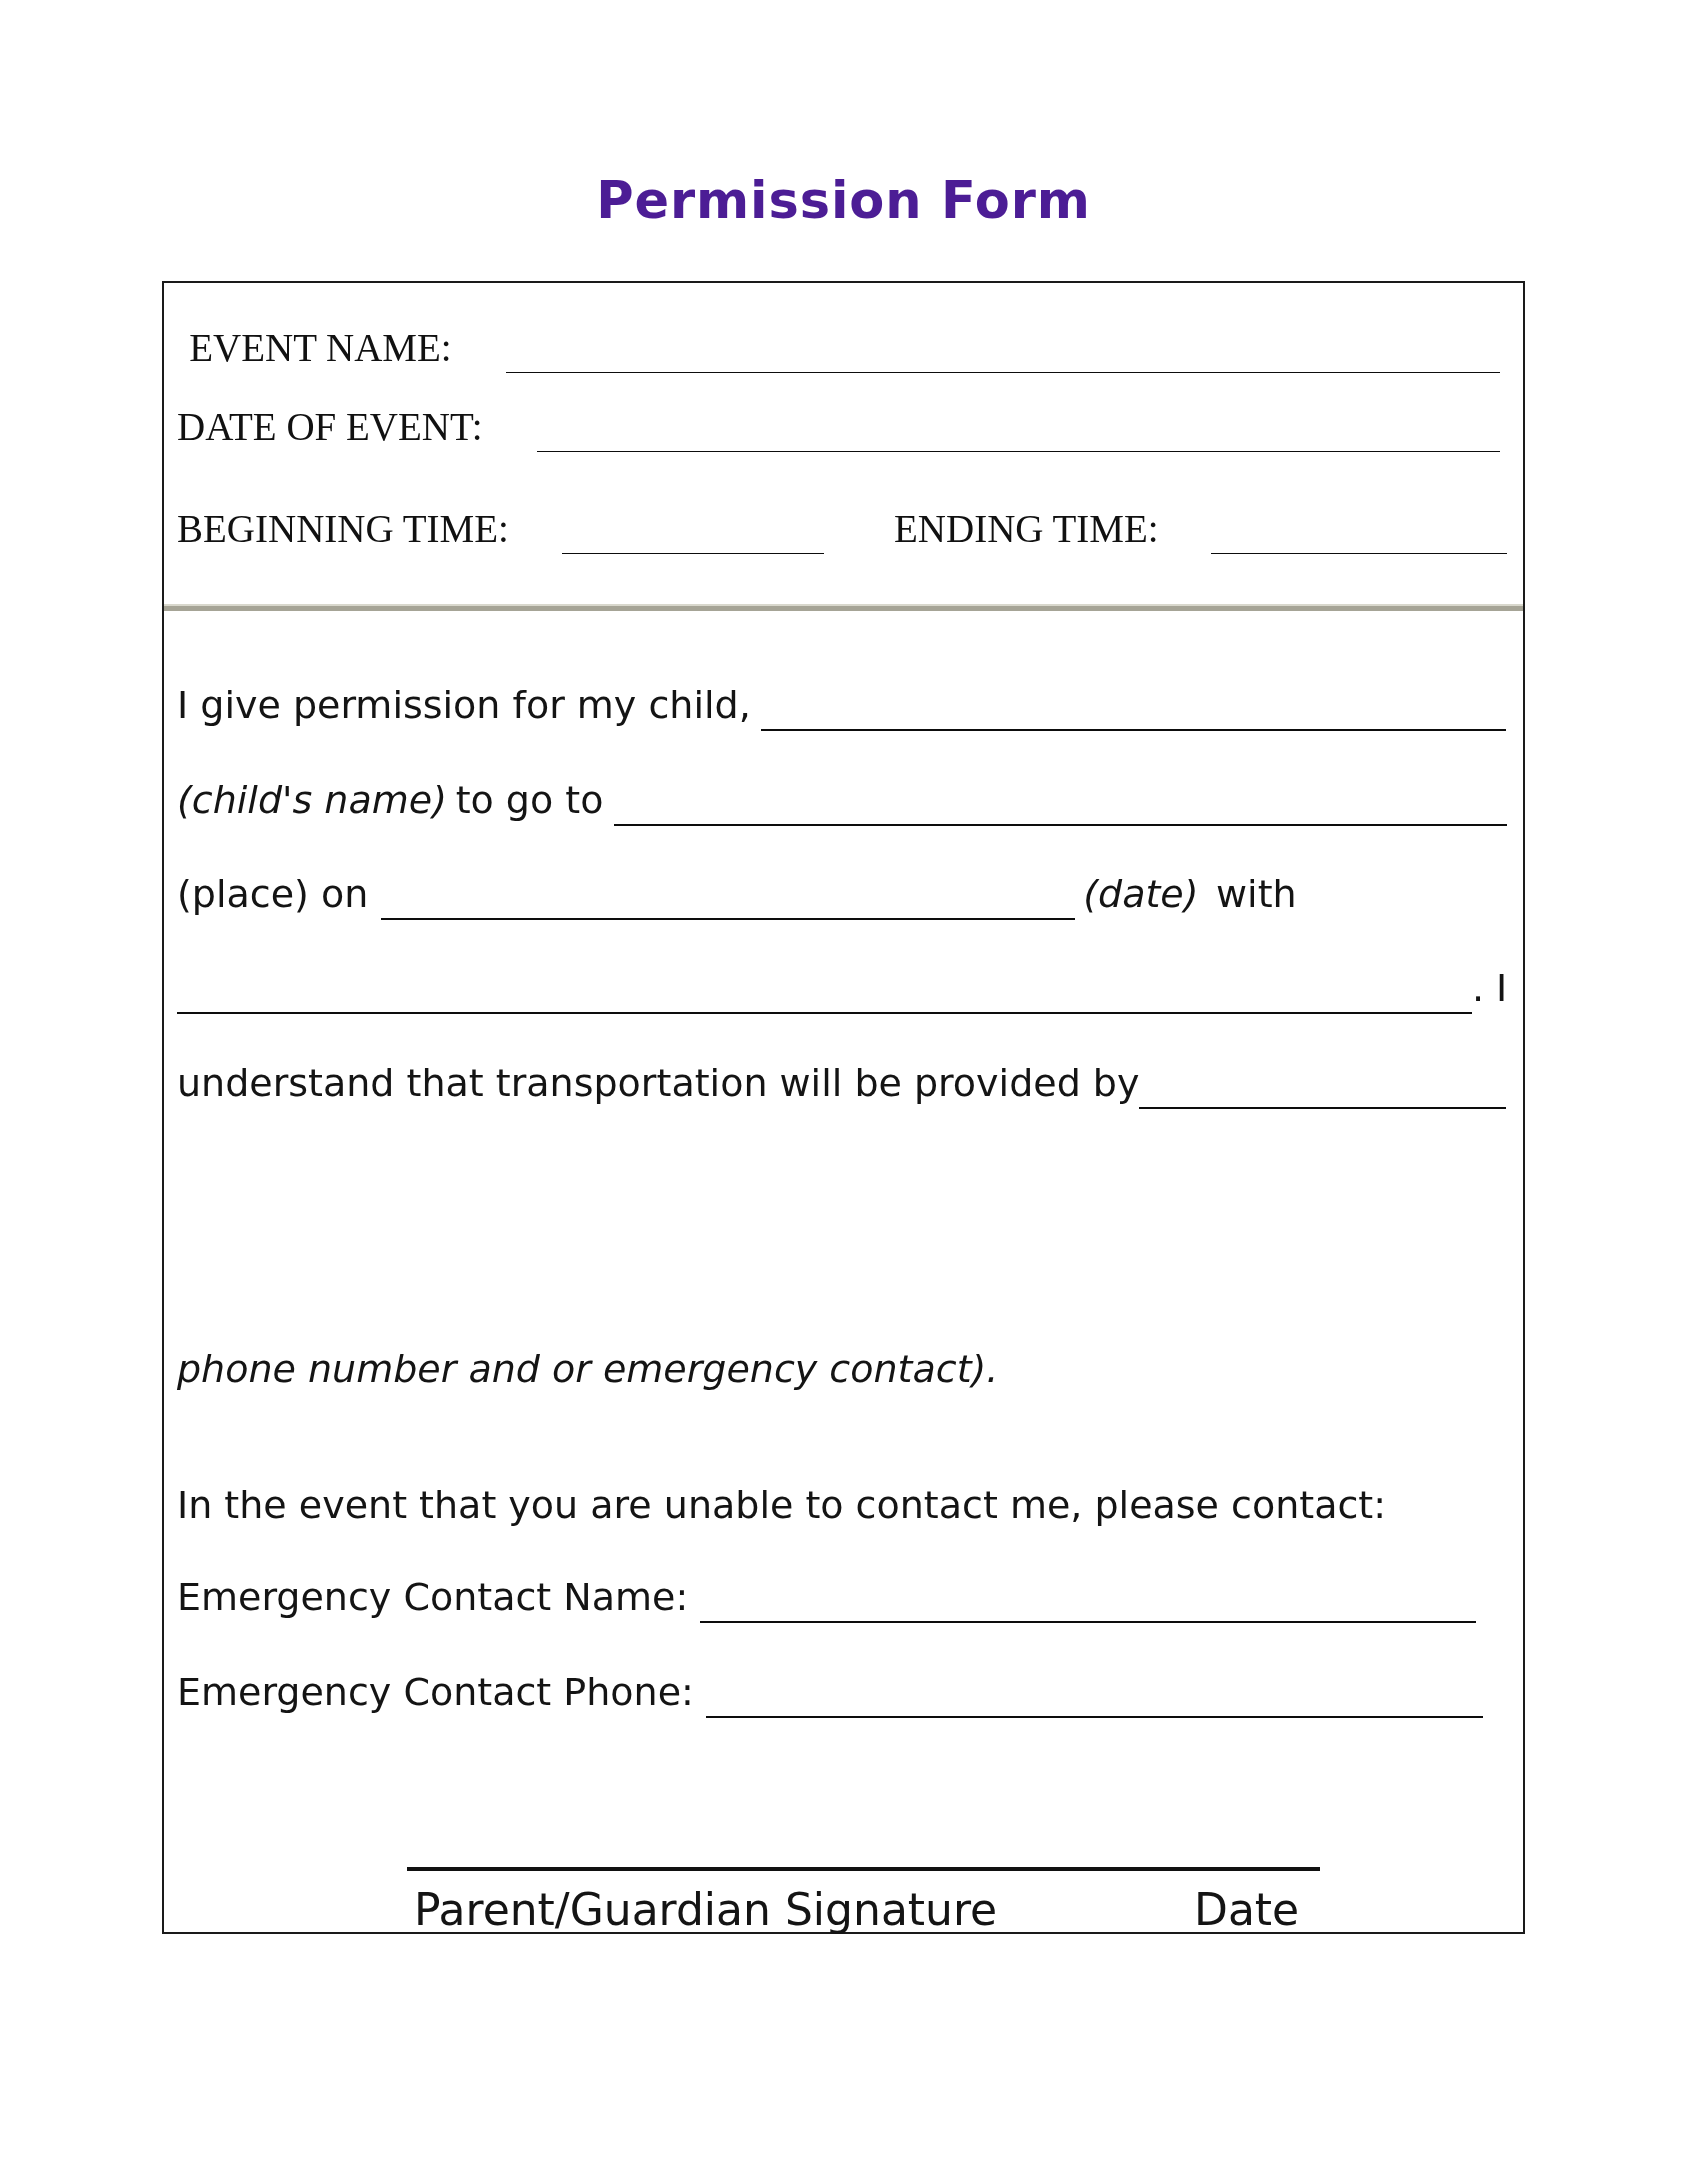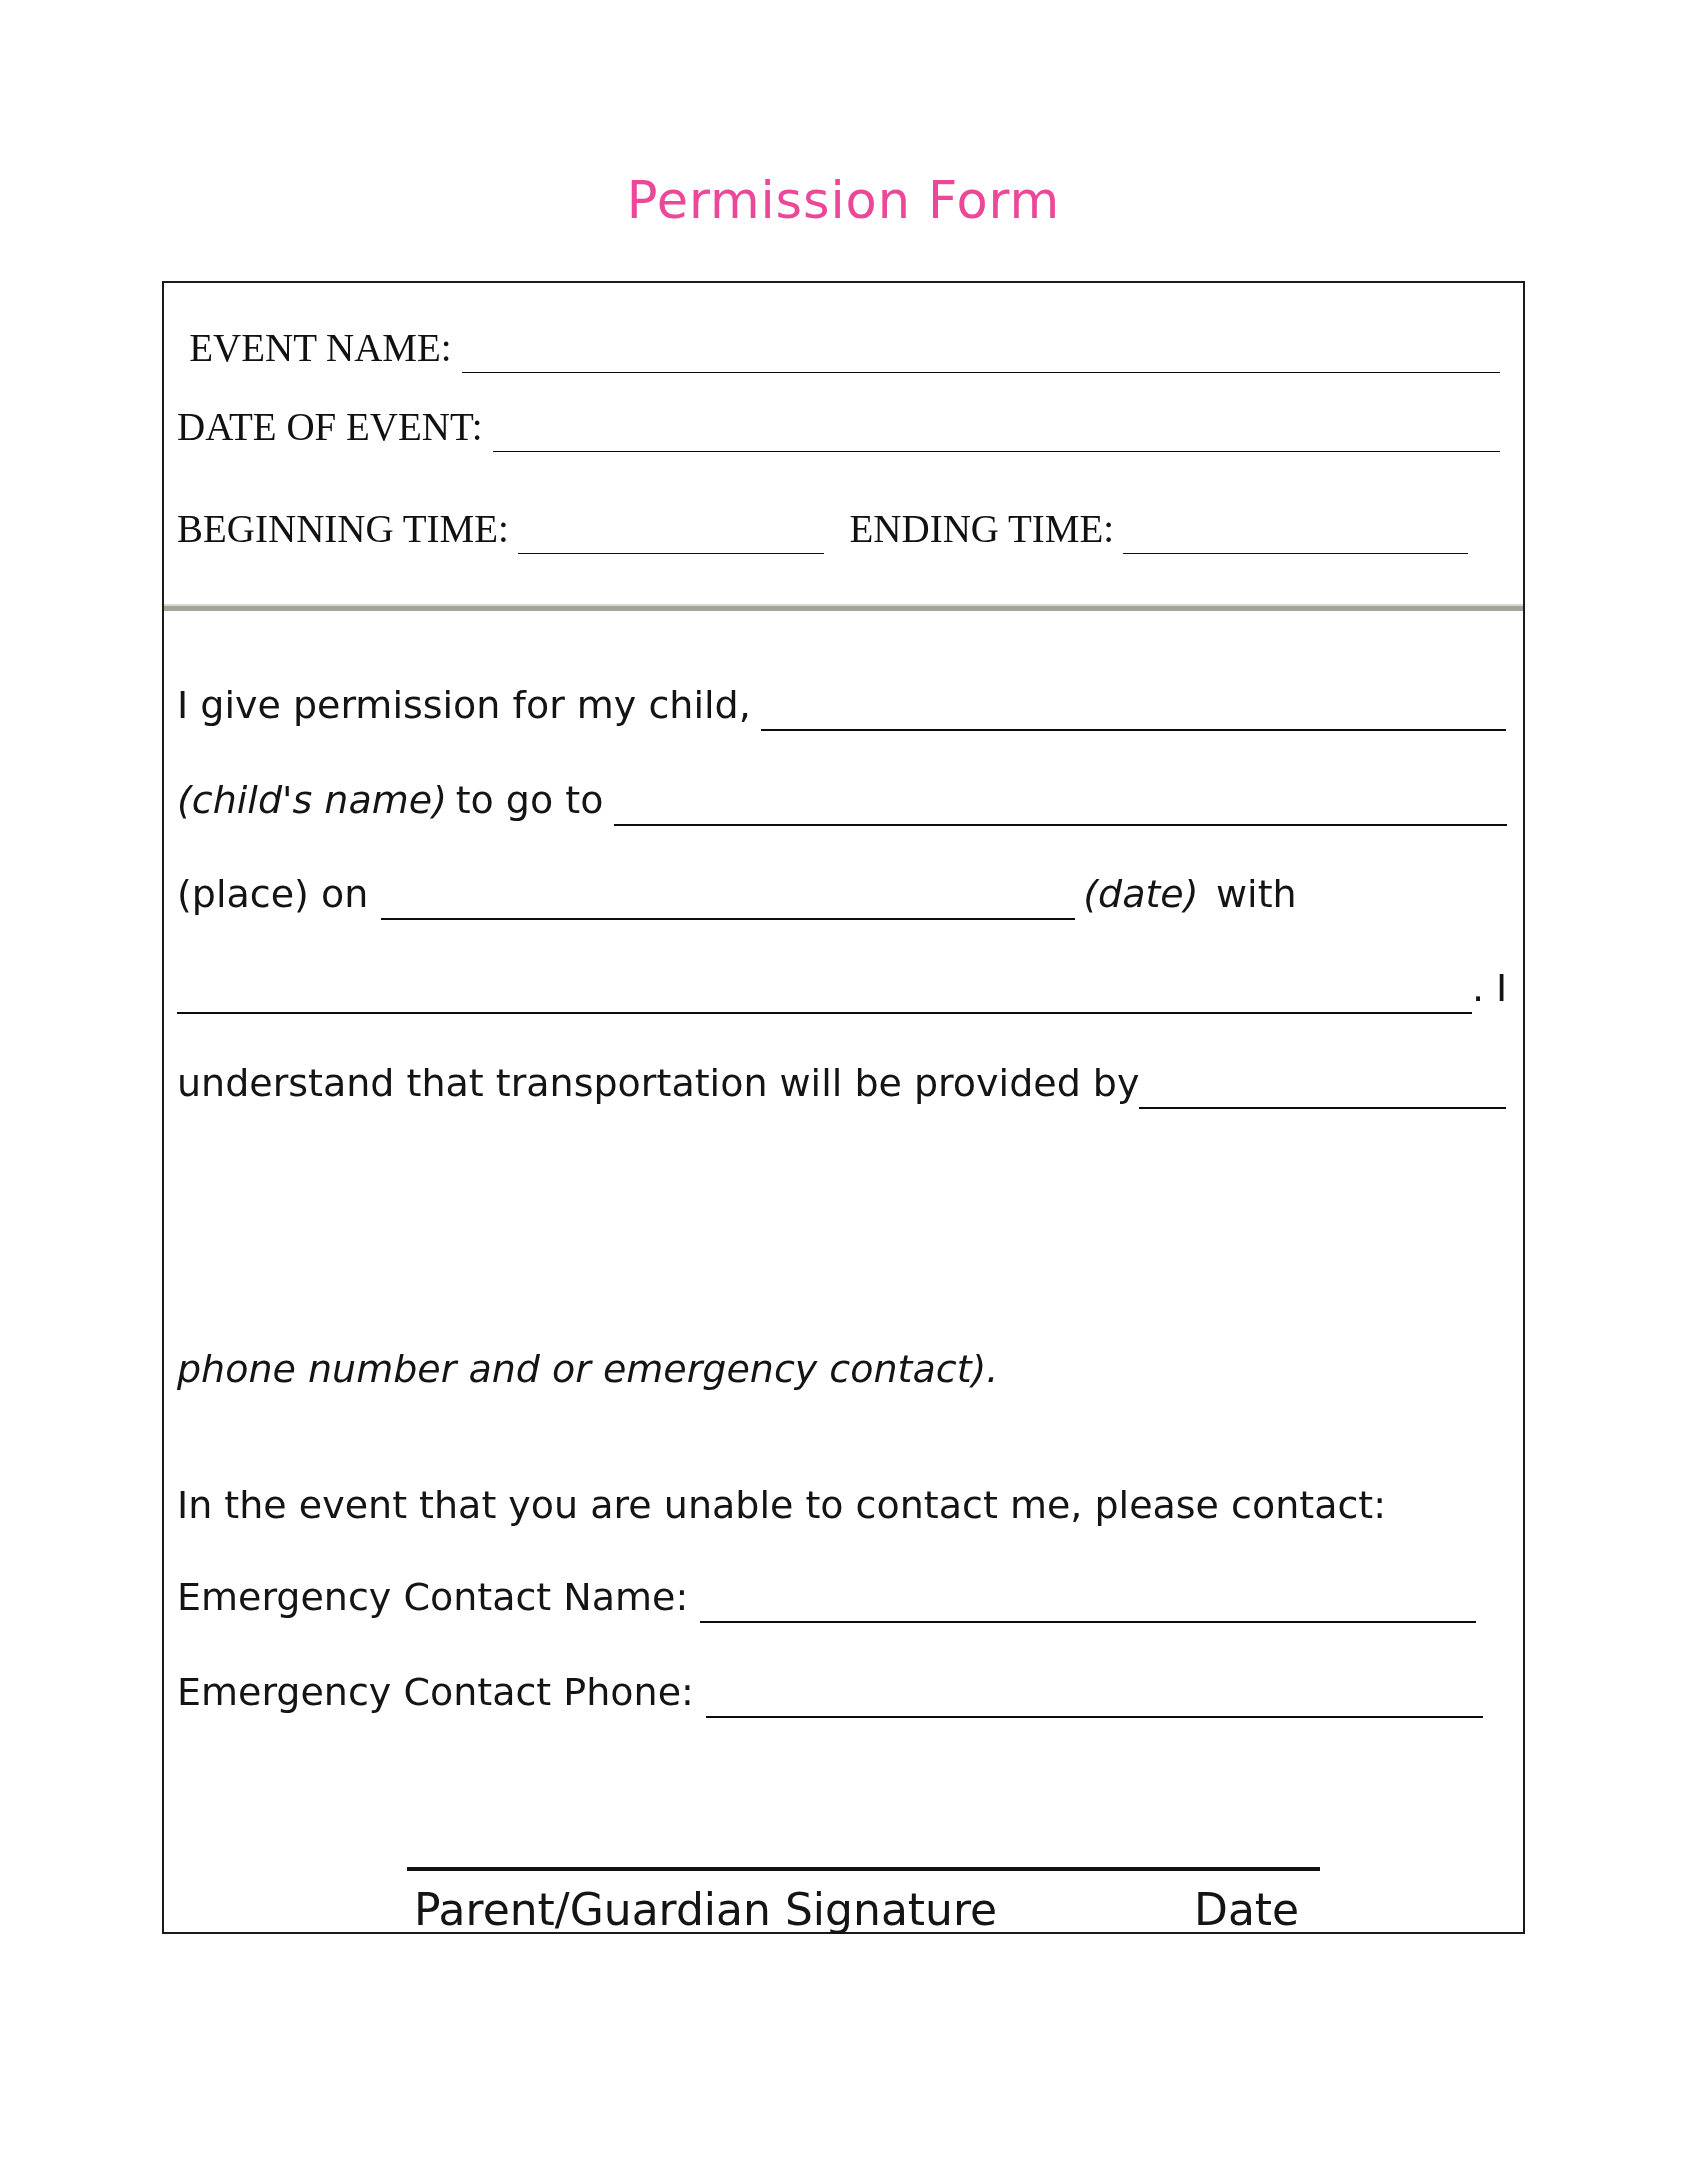--- a/index.html
+++ b/index.html
@@ -7,40 +7,40 @@
     width:1687px; height:2184px;
     background:#ffffff;
     position:relative;
     font-family:"DejaVu Sans", sans-serif;
     color:#141414;
     -webkit-font-smoothing:antialiased;
   }
   .page-title {
     position:absolute; left:0; top:171px; width:100%;
     text-align:center;
-    font-size:51px; font-weight:normal; color:#ec4899;
+    font-size:51px; font-weight:bold; color:#4c1d95;
     letter-spacing:0.9px;
   }
   .form-box {
     position:absolute; left:162px; top:281px;
     width:1363px; height:1653px;
     border:2.6px solid #1a1a1a;
     box-sizing:border-box;
     background:#ffffff;
   }
   .row {
     position:absolute; left:13px; right:15.7px;
     height:51px;
     display:flex; align-items:baseline;
     font-size:38px; line-height:51px;
     white-space:nowrap;
   }
   .row.serif {
     font-family:"Liberation Serif", serif;
-    font-size:39px; color:#111111;
+    font-size:39px; color:#111111;gap:44px;
   }
   .fill {
     align-self:flex-end;
     height:100%;
     border-bottom:2.6px solid #0d0d0d;
   }
   .row.serif .fill { border-bottom-width:1.7px; }
   .it { font-style:italic; }
   .divider {
     position:absolute; left:0; right:0; top:321px; height:7px;

